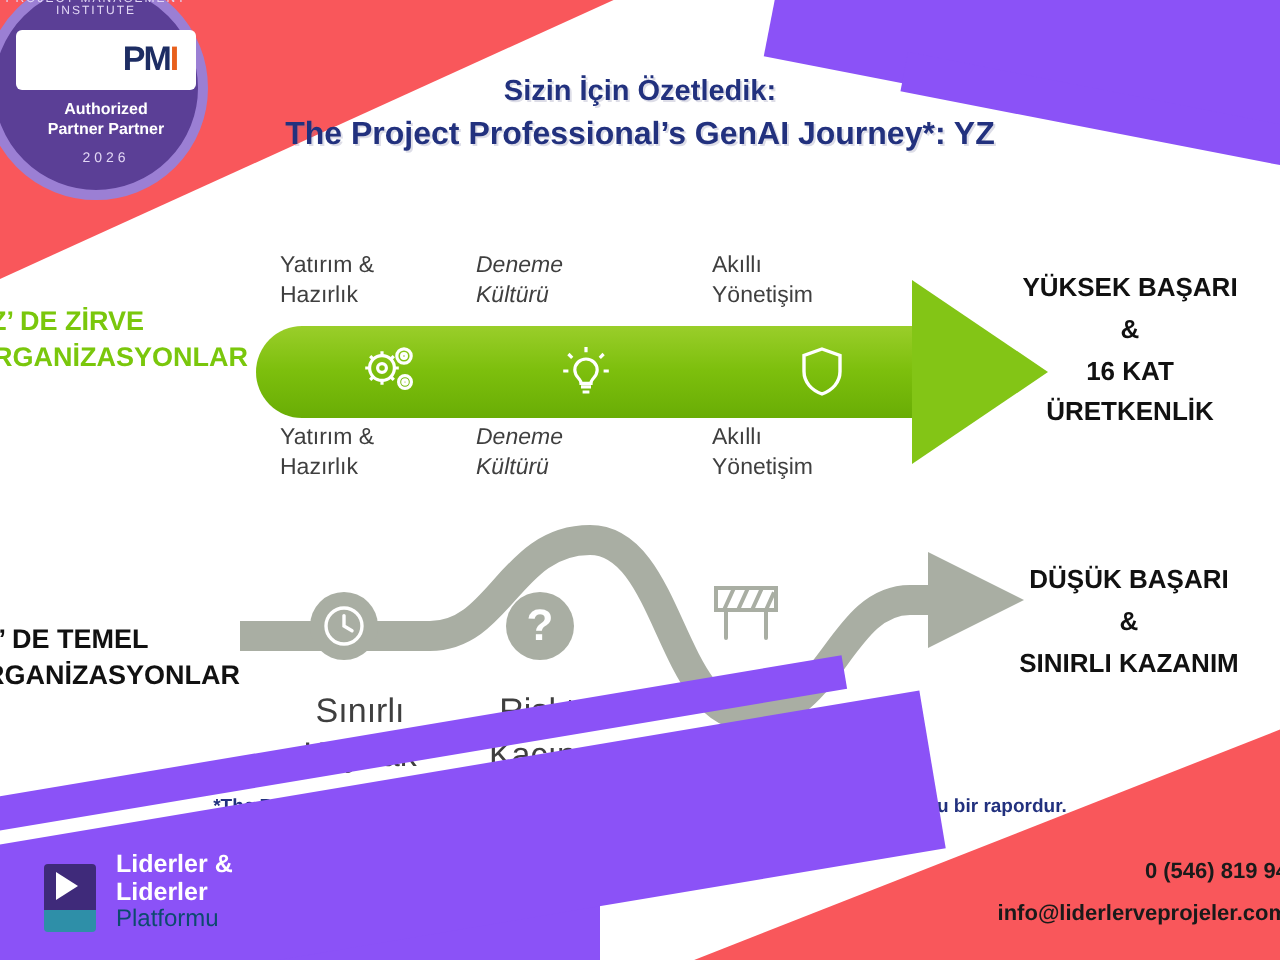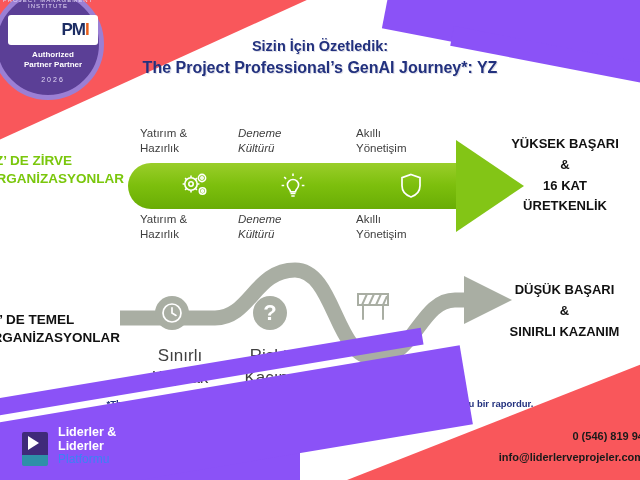--- a/index.html
+++ b/index.html
@@ -162,21 +162,21 @@
     border-radius:2px;overflow:hidden;flex:none;
   }
   #brand-mark .m-top{flex:2;background:#3f2a7a;display:flex;align-items:center;justify-content:flex-start;}
   #brand-mark .m-bot{flex:1;background:#2e8fa8;}
   #brand-mark .tri{
     width:0;height:0;margin-left:6px;
     border-top:7px solid transparent;border-bottom:7px solid transparent;
     border-left:11px solid #ffffff;
   }
   #brand-text{color:#fff;font-weight:bold;font-size:12.5px;line-height:1.12;}
-  #brand-text .sub{color:#3b82f6;font-weight:normal;font-size:12px;}
+  #brand-text .sub{color:#0c4a6e;font-weight:normal;font-size:12px;}
 
   
   #contact{
     position:absolute;right:-4px;bottom:12px;text-align:right;
     color:#1a1a1a;font-weight:bold;font-size:11px;line-height:1.9;white-space:nowrap;
   }
 </style>
 </head>
 <body>
 

